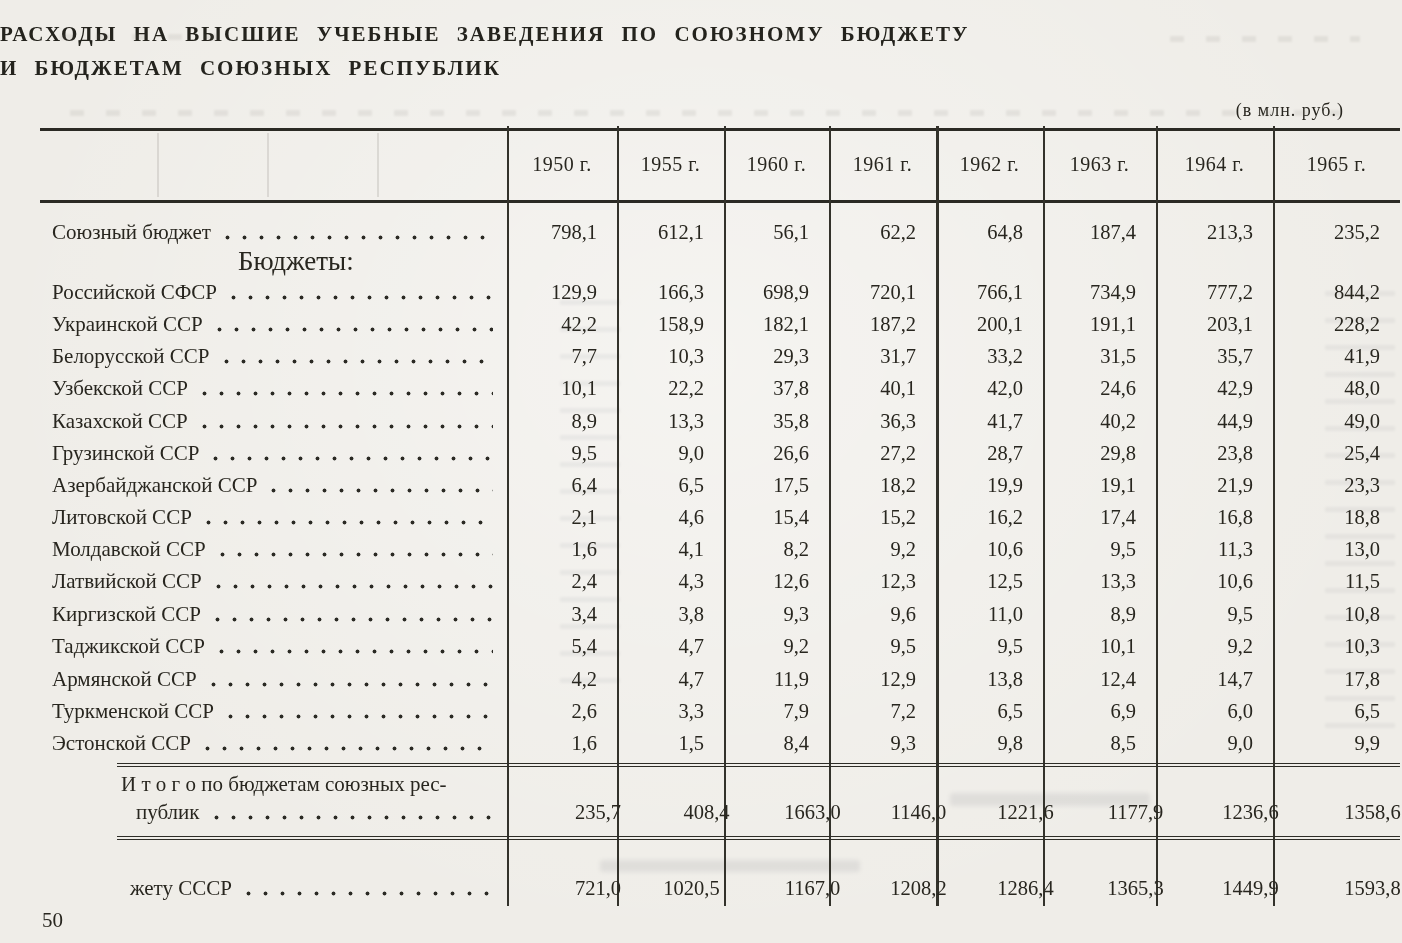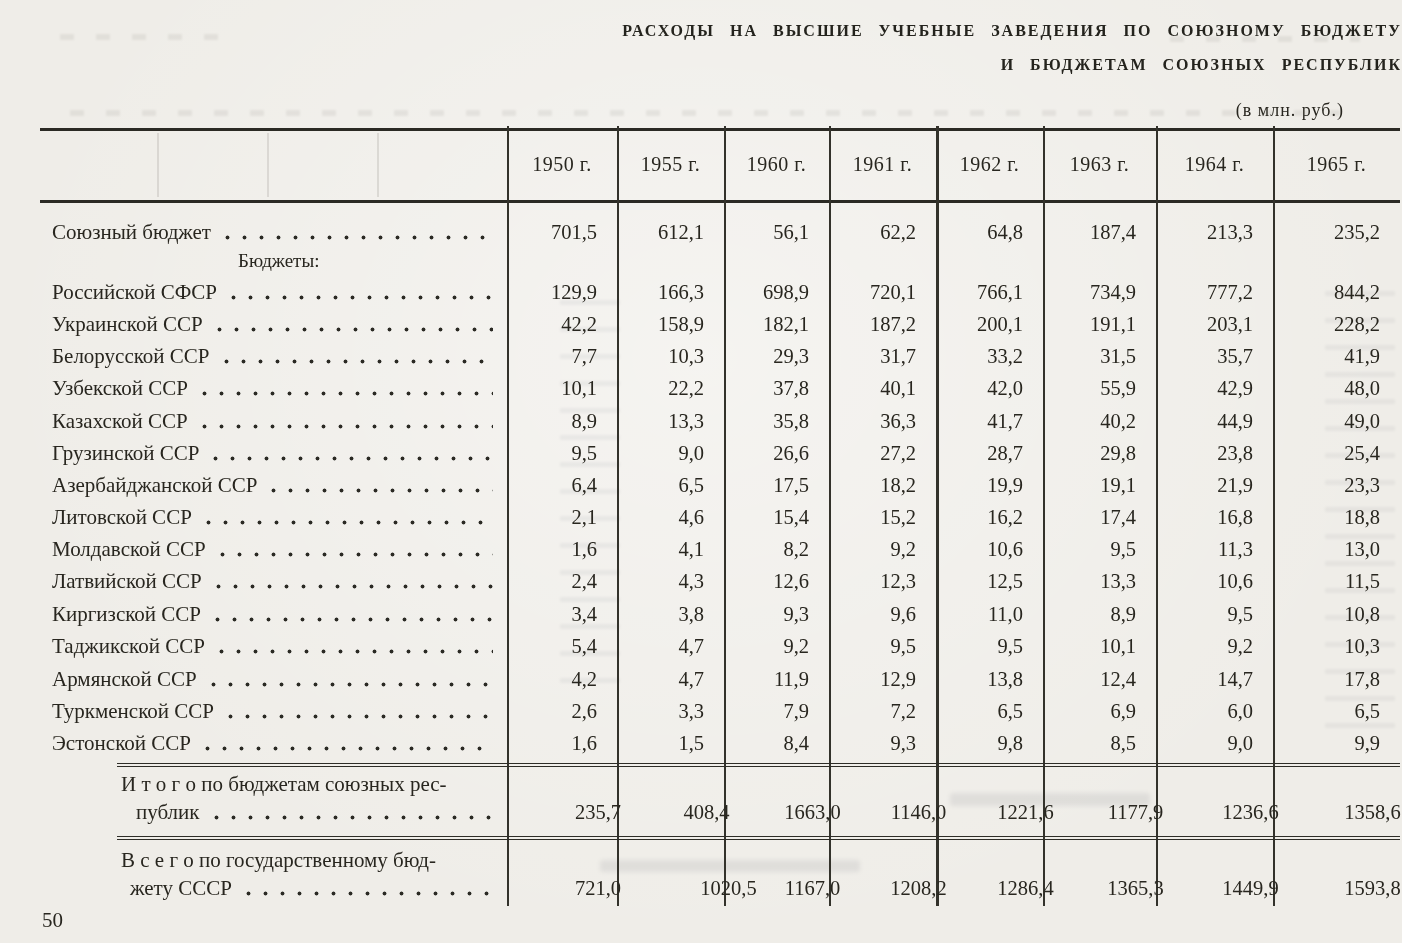--- a/index.html
+++ b/index.html
@@ -6,40 +6,40 @@
   body{
     width:1402px;height:943px;position:relative;overflow:hidden;
     font-family:"Liberation Serif","DejaVu Serif",serif;
     color:#28261f;
     background:
       radial-gradient(ellipse at 50% 38%, rgba(255,255,255,.38), rgba(0,0,0,0) 72%),
       #efede8;
   }
   #sheet{position:absolute;inset:0;}
   .title{
-    position:absolute;left:0;width:1402px;text-align:right;
-    font-weight:bold;font-size:16px;letter-spacing:2px;word-spacing:9px;color:#24231d;
+    position:absolute;left:0;width:1402px;text-align:left;
+    font-weight:bold;font-size:21px;letter-spacing:2px;word-spacing:9px;color:#24231d;
   }
   .title.l1{top:22px;}
   .title.l2{top:56px;}
   .unit-note{position:absolute;top:100px;right:58px;font-size:18px;letter-spacing:1px;}
   .hrule{position:absolute;background:#2b2a24;}
   .vline{position:absolute;background:#33322b;}
   .ycell{position:absolute;text-align:center;font-size:20px;letter-spacing:.5px;}
   .rowlab{position:absolute;display:flex;align-items:baseline;font-size:21px;white-space:nowrap;line-height:24px;}
   .leader{
     flex:1;height:5px;align-self:flex-end;margin:0 6px 4px 14px;
     background-image:radial-gradient(circle at 2.5px 2.5px,#2b2a24 1.6px,rgba(0,0,0,0) 2.3px);
     background-size:17px 5px;background-repeat:repeat-x;background-position:left bottom;
   }
   .val{position:absolute;text-align:right;font-size:20.5px;line-height:24px;}
   .tval{text-align:center;padding-left:36px;}
   .tlab1{position:absolute;font-size:21px;white-space:nowrap;line-height:24px;}
   .drule{position:absolute;height:2.4px;border-top:1.6px solid #2e2d27;border-bottom:1.6px solid #2e2d27;}
-  .section-label{position:absolute;left:238px;top:249px;font-size:19px;line-height:24px;}
+  .section-label{position:absolute;left:238px;top:249px;font-size:27px;line-height:24px;}
   .page-number{position:absolute;left:42px;top:908px;font-size:21px;}
   .ghost{position:absolute;pointer-events:none;}
   .g-dashes{background:repeating-linear-gradient(90deg,#76726a 0 14px,rgba(0,0,0,0) 14px 36px);opacity:.11;filter:blur(1px);}
   .g-vline{background:#6b675f;opacity:.16;filter:blur(.6px);}
   .g-col{background:repeating-linear-gradient(0deg,rgba(0,0,0,0) 0 22px,#767d86 22px 27px);opacity:.08;filter:blur(1px);}
   .g-blob{background:#6a6e76;opacity:.12;filter:blur(2.2px);border-radius:3px;}
 </style>
 </head>
 <body>
 
@@ -79,21 +79,21 @@
     <div class="ycell" style="left:724px;top:153px;width:105px">1960 г.</div>
     <div class="ycell" style="left:829px;top:153px;width:107px">1961 г.</div>
     <div class="ycell" style="left:936px;top:153px;width:107px">1962 г.</div>
     <div class="ycell" style="left:1043px;top:153px;width:113px">1963 г.</div>
     <div class="ycell" style="left:1156px;top:153px;width:117px">1964 г.</div>
     <div class="ycell" style="left:1273px;top:153px;width:127px">1965 г.</div>
     <div class="rowlab" style="left:52px;top:220px;width:447px">
       <span>Союзный бюджет</span>
       <span class="leader"></span>
     </div>
-    <div class="val" style="left:511px;top:220px;width:86px">701,5</div>
+    <div class="val" style="left:511px;top:220px;width:86px">798,1</div>
     <div class="val" style="left:621px;top:220px;width:83px">612,1</div>
     <div class="val" style="left:728px;top:220px;width:81px">56,1</div>
     <div class="val" style="left:833px;top:220px;width:83px">62,2</div>
     <div class="val" style="left:940px;top:220px;width:83px">64,8</div>
     <div class="val" style="left:1047px;top:220px;width:89px">187,4</div>
     <div class="val" style="left:1160px;top:220px;width:93px">213,3</div>
     <div class="val" style="left:1277px;top:220px;width:103px">235,2</div>
     <div class="rowlab" style="left:52px;top:280px;width:447px">
       <span>Российской СФСР</span>
       <span class="leader"></span>
@@ -132,21 +132,21 @@
     <div class="val" style="left:1277px;top:344px;width:103px">41,9</div>
     <div class="rowlab" style="left:52px;top:376px;width:447px">
       <span>Узбекской ССР</span>
       <span class="leader"></span>
     </div>
     <div class="val" style="left:511px;top:376px;width:86px">10,1</div>
     <div class="val" style="left:621px;top:376px;width:83px">22,2</div>
     <div class="val" style="left:728px;top:376px;width:81px">37,8</div>
     <div class="val" style="left:833px;top:376px;width:83px">40,1</div>
     <div class="val" style="left:940px;top:376px;width:83px">42,0</div>
-    <div class="val" style="left:1047px;top:376px;width:89px">55,9</div>
+    <div class="val" style="left:1047px;top:376px;width:89px">24,6</div>
     <div class="val" style="left:1160px;top:376px;width:93px">42,9</div>
     <div class="val" style="left:1277px;top:376px;width:103px">48,0</div>
     <div class="rowlab" style="left:52px;top:409px;width:447px">
       <span>Казахской ССР</span>
       <span class="leader"></span>
     </div>
     <div class="val" style="left:511px;top:409px;width:86px">8,9</div>
     <div class="val" style="left:621px;top:409px;width:83px">13,3</div>
     <div class="val" style="left:728px;top:409px;width:81px">35,8</div>
     <div class="val" style="left:833px;top:409px;width:83px">36,3</div>
@@ -282,26 +282,25 @@
     </div>
     <div class="val tval" style="left:507px;top:800px;width:110px">235,7</div>
     <div class="val tval" style="left:617px;top:800px;width:107px">408,4</div>
     <div class="val tval" style="left:724px;top:800px;width:105px">1663,0</div>
     <div class="val tval" style="left:829px;top:800px;width:107px">1146,0</div>
     <div class="val tval" style="left:936px;top:800px;width:107px">1221,6</div>
     <div class="val tval" style="left:1043px;top:800px;width:113px">1177,9</div>
     <div class="val tval" style="left:1156px;top:800px;width:117px">1236,6</div>
     <div class="val tval" style="left:1273px;top:800px;width:127px">1358,6</div>
     <div class="drule" style="left:117px;top:836px;width:1283px"></div>
-    <div class="tlab1" style="left:121px;top:848px">В с е г о  по  государственному  бюд-</div>
     <div class="rowlab" style="left:130px;top:876px;width:369px">
       <span>жету СССР</span>
       <span class="leader"></span>
     </div>
     <div class="val tval" style="left:507px;top:876px;width:110px">721,0</div>
-    <div class="val tval" style="left:639px;top:876px;width:107px">1020,5</div>
+    <div class="val tval" style="left:602px;top:876px;width:107px">1020,5</div>
     <div class="val tval" style="left:724px;top:876px;width:105px">1167,0</div>
     <div class="val tval" style="left:829px;top:876px;width:107px">1208,2</div>
     <div class="val tval" style="left:936px;top:876px;width:107px">1286,4</div>
     <div class="val tval" style="left:1043px;top:876px;width:113px">1365,3</div>
     <div class="val tval" style="left:1156px;top:876px;width:117px">1449,9</div>
     <div class="val tval" style="left:1273px;top:876px;width:127px">1593,8</div>
   </div>
 
 </body></html>

